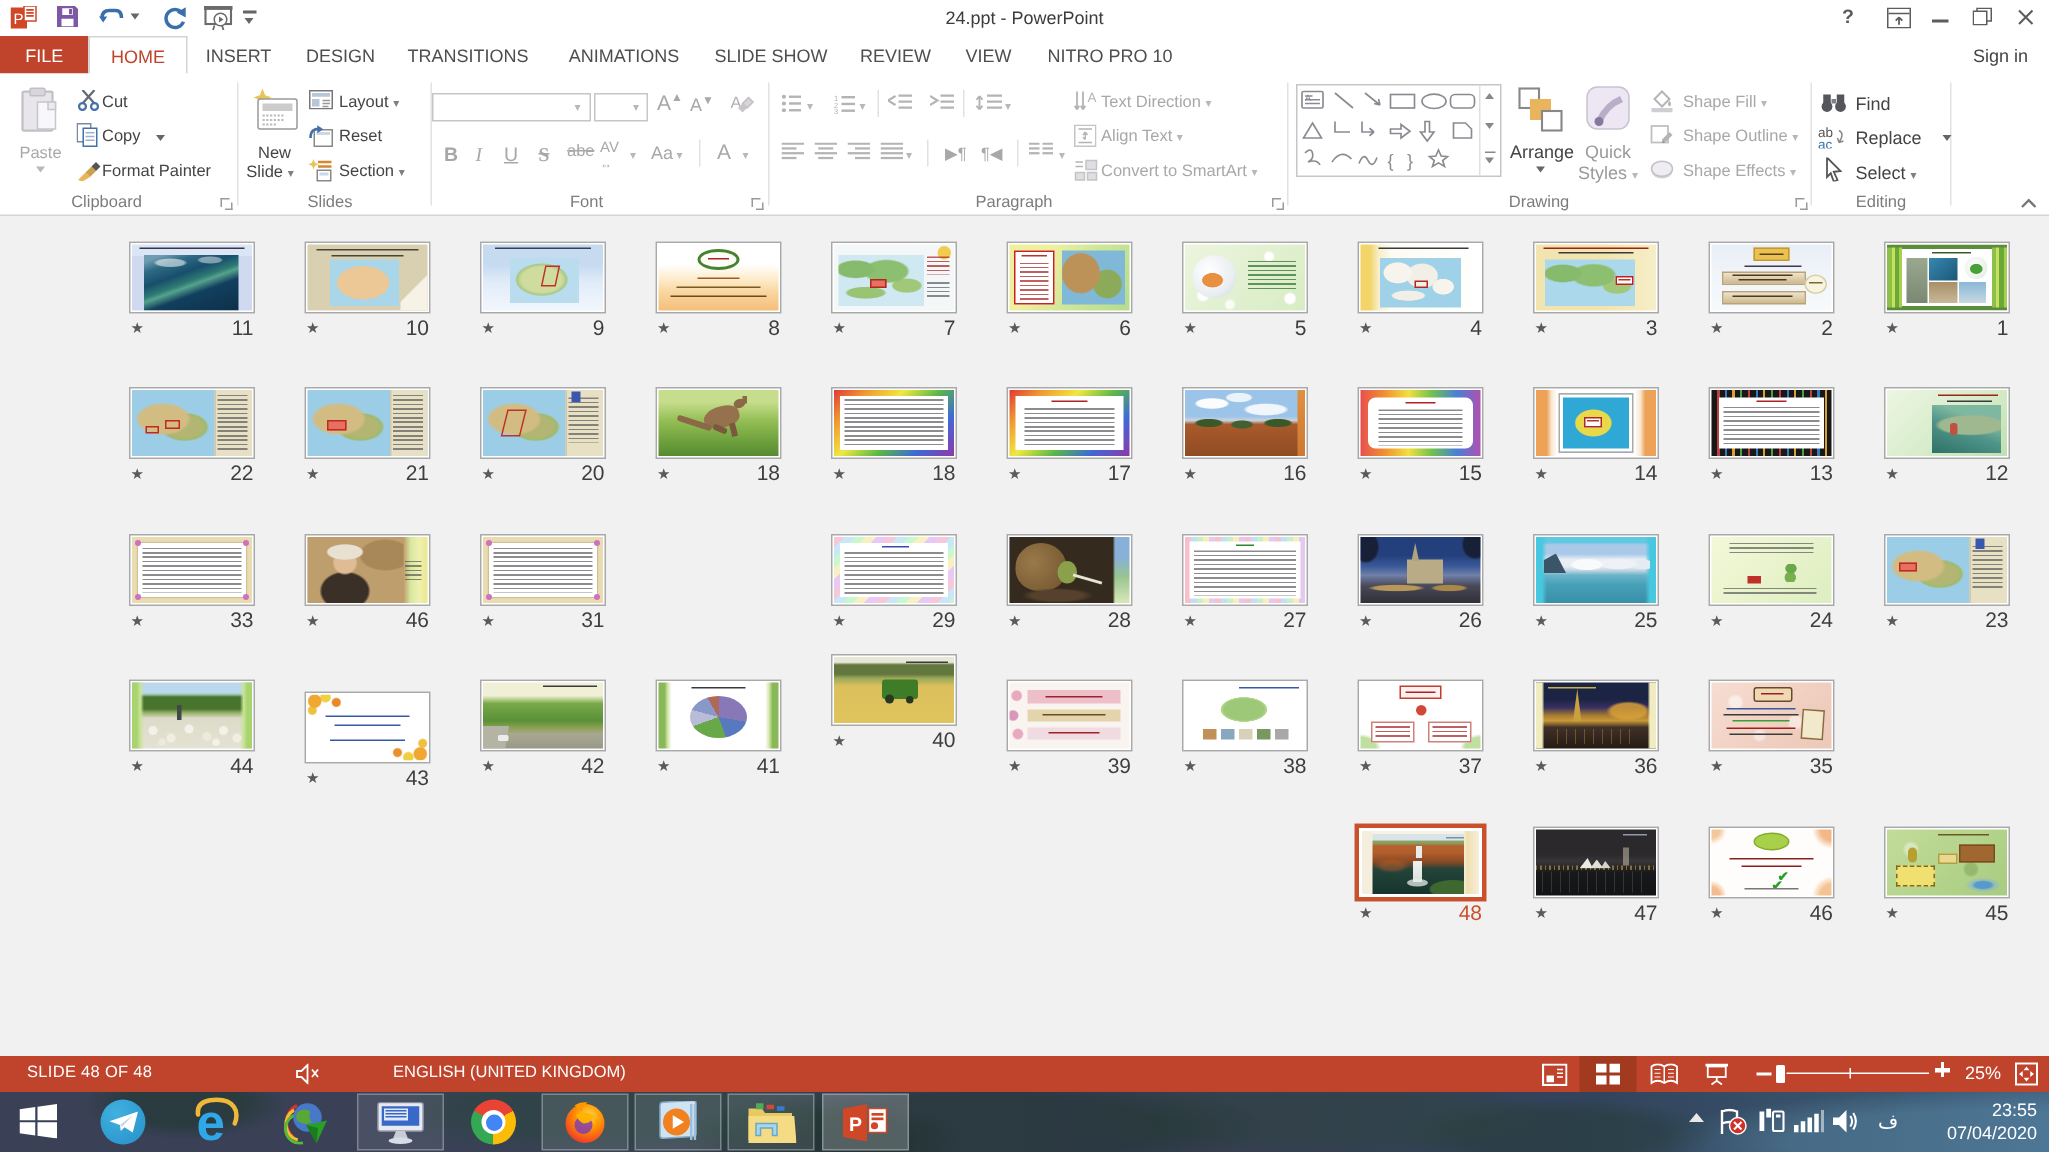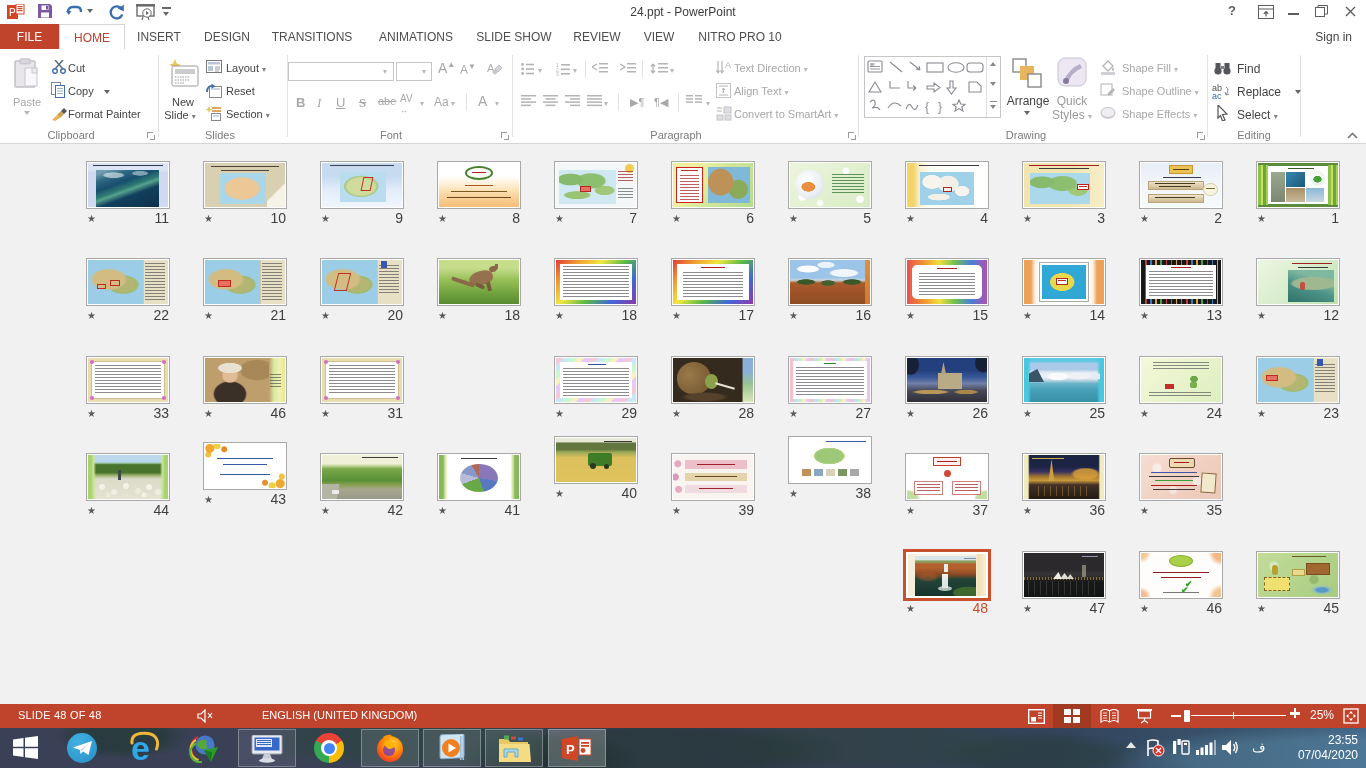--- a/index.html
+++ b/index.html
@@ -805,21 +805,21 @@
             <div class="abs" style="left:37px;top:15px;width:7px;height:7px;border-radius:50%;background:#d04838"></div>
             <div class="abs" style="left:7px;top:26px;width:29px;height:14px;border:1px solid #d08078;background:#fff"></div>
             <div class="txr" style="left:10px;top:29px;width:23px;height:9px"></div>
             <div class="abs" style="left:45px;top:26px;width:29px;height:14px;border:1px solid #d08078;background:#fff"></div>
             <div class="txr" style="left:48px;top:29px;width:23px;height:9px"></div>
           </div>
         </div>
         <span class="st"></span>
         <span class="nm">37</span>
       </div>
-<div class="cell" style="left:788px;top:292px">
+<div class="cell" style="left:788px;top:309px">
         <div class="th">
           <div class="tc" style="background:#ffffff">
             <div class="abs" style="left:36px;top:3px;width:40px;height:1px;background:#3858a8"></div>
             <div class="abs" style="left:22px;top:8px;width:36px;height:20px;background:radial-gradient(ellipse 46% 44% at 48% 50%,#9cc878 0 80%,#b8d890 92%,transparent 95%)"></div>
             <div class="abs" style="left:12px;top:31px;width:9px;height:7px;background:#c09058"></div>
             <div class="abs" style="left:24px;top:31px;width:9px;height:7px;background:#88a8c0"></div>
             <div class="abs" style="left:36px;top:31px;width:9px;height:7px;background:#d8d0b8"></div>
             <div class="abs" style="left:48px;top:31px;width:9px;height:7px;background:#789860"></div>
             <div class="abs" style="left:60px;top:31px;width:9px;height:7px;background:#a8a8a8"></div>
           </div>
@@ -867,21 +867,21 @@
         <div class="th">
           <div class="tc" style="background:linear-gradient(180deg,#f0f0d8 0 20%,#c8d8a0 24%,#78a848 32%,#5a9038 58%,#8aa050 68%,#a8a890 78%,#989888 100%)">
             <div class="abs" style="left:40px;top:2px;width:36px;height:1px;background:#3a3a3a"></div>
             <div class="abs" style="left:0;top:29px;width:42px;height:15px;background:linear-gradient(100deg,#b4b4a4 0 38%,transparent 40%)"></div>
             <div class="abs" style="left:10px;top:35px;width:7px;height:4px;background:#ecece8;border-radius:1px"></div>
           </div>
         </div>
         <span class="st"></span>
         <span class="nm">42</span>
       </div>
-<div class="cell" style="left:203px;top:298px">
+<div class="cell" style="left:203px;top:317px">
         <div class="th">
           <div class="tc" style="background:#ffffff">
             <div class="abs" style="left:0;top:0;width:80px;height:44px;background:radial-gradient(circle at 6% 10%,#f0a830 0 4px,transparent 5px),radial-gradient(circle at 15% 4%,#f0d040 0 3px,transparent 4px),radial-gradient(circle at 24% 12%,#e88828 0 2.5px,transparent 3.5px),radial-gradient(circle at 4% 24%,#f0c040 0 2.5px,transparent 3.5px),radial-gradient(circle at 94% 90%,#f0a830 0 4px,transparent 5px),radial-gradient(circle at 84% 95%,#f0d040 0 3px,transparent 4px),radial-gradient(circle at 75% 88%,#e89030 0 2.5px,transparent 3.5px),radial-gradient(circle at 96% 74%,#f0c040 0 2.5px,transparent 3.5px)"></div>
             <div class="abs" style="left:12px;top:14px;width:56px;height:1px;background:#3858a8"></div>
             <div class="abs" style="left:18px;top:20px;width:44px;height:1px;background:#3858a8"></div>
             <div class="abs" style="left:15px;top:30px;width:50px;height:1px;background:#3858a8"></div>
           </div>
         </div>
         <span class="st"></span>
         <span class="nm">43</span>

